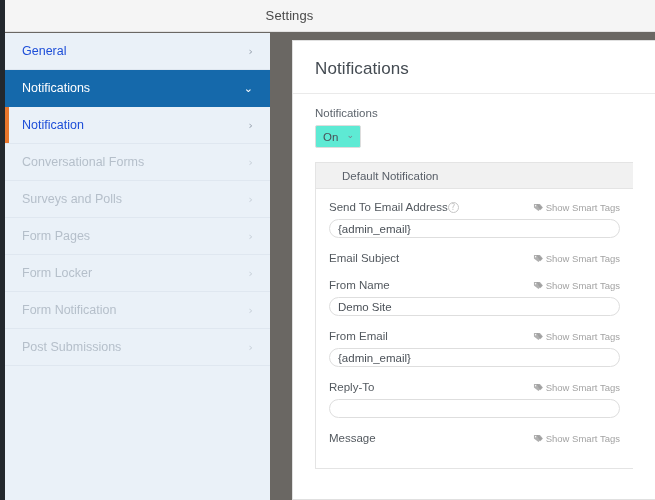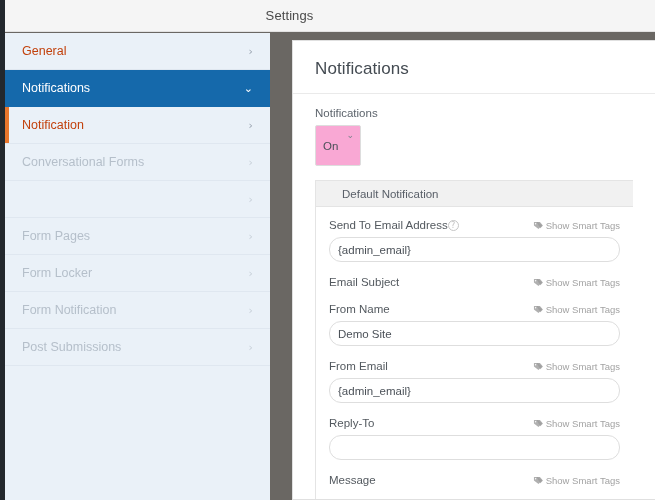--- a/index.html
+++ b/index.html
@@ -72,21 +72,21 @@
     height: 37px;
     background: #eaf1f8;
     border-bottom: 1px solid #dfe7f0;
     cursor: pointer;
   }
   .side-item .side-label {
     position: absolute;
     left: 17px; top: 0;
     line-height: 37px;
     font-size: 12.5px;
-    color: #c2410c;
+    color: #1d4ed8;
   }
   .side-item .side-chevron {
     position: absolute;
     right: 17px; top: 0;
     line-height: 37px;
     font-size: 11px;
     color: #9aa4b0;
     font-family: "DejaVu Sans", sans-serif;
   }
 
@@ -148,25 +148,25 @@
   }
 
   .select-wrap {
     display: inline-block;
     position: relative;
   }
   select.ww-select {
     appearance: none;
     -webkit-appearance: none;
     border: 1px solid #ddd;
-    background: #f9a8d4;
+    background: #5eead4;
     border-radius: 2px;
     font-size: 11.5px;
     color: #4a5058;
-    height: 41px;
+    height: 23px;
     padding: 0 21px 0 7px;
     font-family: "Liberation Sans", sans-serif;
     cursor: pointer;
   }
   .select-caret {
     position: absolute;
     right: 7px; top: 5px;
     pointer-events: none;
     font-size: 9px;
     color: #7b838c;
@@ -226,21 +226,21 @@
     align-items: center;
     gap: 3px;
     cursor: pointer;
     white-space: nowrap;
   }
   .tag-icon { display: inline-block; line-height: 0; }
 
   input.ww-input {
     display: block;
     width: 100%;
-    height: 25px;
+    height: 19px;
     border: 1px solid #dedede;
     border-radius: 12px;
     padding: 6px 8px;
     font-size: 11.5px;
     color: #4b5158;
     background: #fff;
     font-family: "Liberation Sans", sans-serif;
     outline: none;
   }
 </style>
@@ -273,20 +273,21 @@
         <span class="side-label">Notification</span>
         <span class="side-chevron">›</span>
       </div>
       <div class="side-item disabled">
         <span class="accent"></span>
         <span class="side-label">Conversational Forms</span>
         <span class="side-chevron">›</span>
       </div>
       <div class="side-item disabled">
         <span class="accent"></span>
+        <span class="side-label">Surveys and Polls</span>
         <span class="side-chevron">›</span>
       </div>
       <div class="side-item disabled">
         <span class="accent"></span>
         <span class="side-label">Form Pages</span>
         <span class="side-chevron">›</span>
       </div>
       <div class="side-item disabled">
         <span class="accent"></span>
         <span class="side-label">Form Locker</span>

